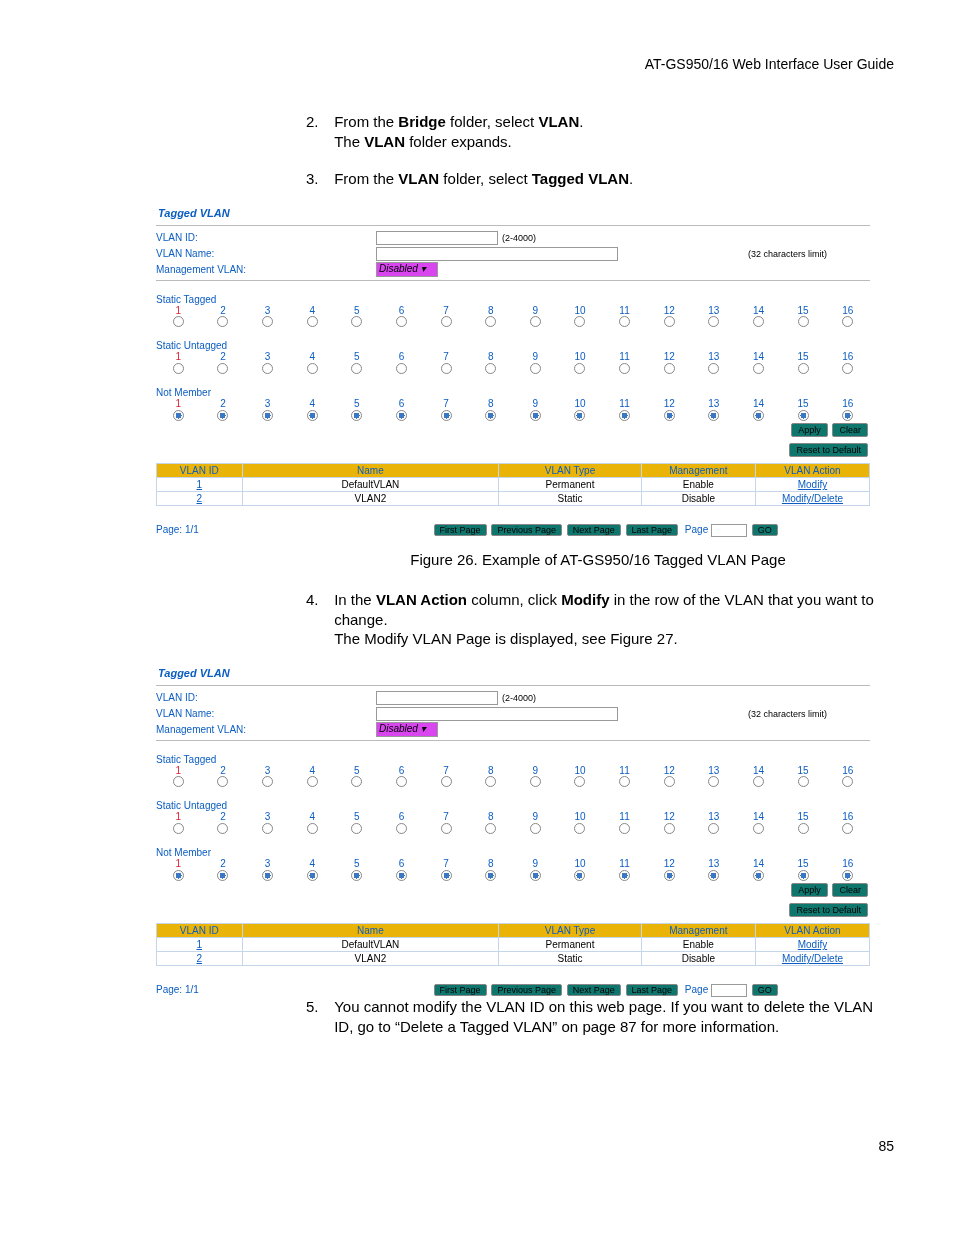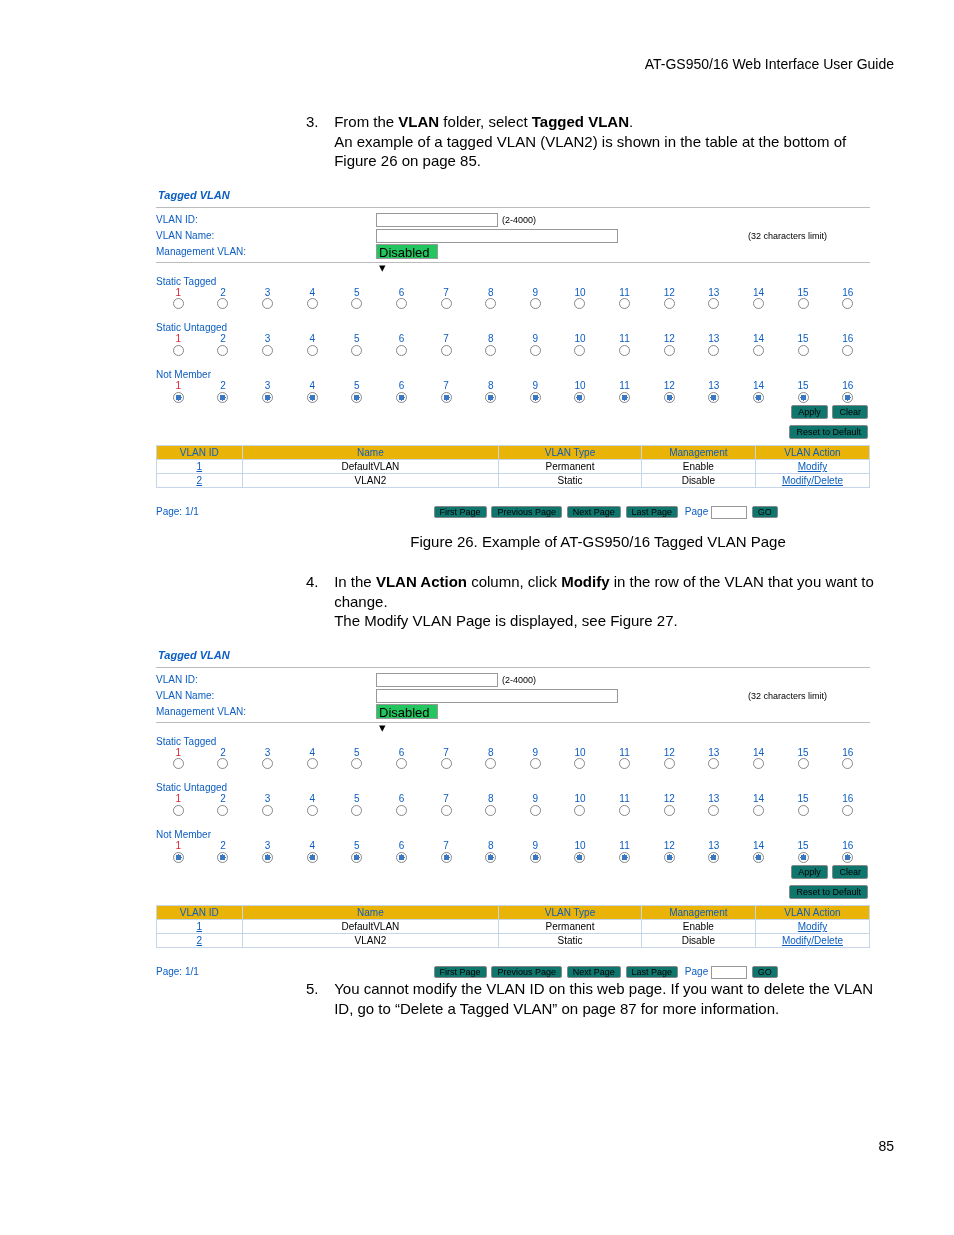--- a/index.html
+++ b/index.html
@@ -100,24 +100,25 @@
     height: 12px;
     width: 120px;
     vertical-align: middle;
     background: #fff;
   }
   .selectbox {
     display: inline-block;
     border: 1px solid #999;
     height: 13px;
     width: 58px;
-    font-size: 13px;
+    font-size: 10px;
     padding-left: 2px;
-    background: #22c55e;
+    background: #d946ef;
     vertical-align: middle;
+    font-style: italic;
   }
   .selectbox::after {
     content: " \25BE";
   }
 
   .section-label {
     color: #0b5dc2;
     font-size: 10px;
     margin-top: 13px;
   }
@@ -198,26 +199,32 @@
   }
 </style>
 </head>
 <body>
 <div class="page">
 
 <div class="header">AT-GS950/16  Web Interface User Guide</div>
 
 <div class="content">
 
+  <div class="step">
+    <span class="step-num">2.</span>
+    <span class="step-body">
+      <span>From the </span><span class="bold">Bridge</span><span> folder, select </span><span class="bold">VLAN</span><span>.</span><br>
+      <span>The </span><span class="bold">VLAN</span><span> folder expands.</span>
+    </span>
+  </div>
 
   <div class="step">
     <span class="step-num">3.</span>
     <span class="step-body">
       <span>From the </span><span class="bold">VLAN</span><span> folder, select </span><span class="bold">Tagged VLAN</span><span>.</span><br>
-      <span>An example of a tagged VLAN (VLAN2) is shown in the table at the bottom of Figure 26 on page 85.</span>
     </span>
   </div>
 
   <div class="shot">
     <div class="title">Tagged VLAN</div>
     <hr>
     <div class="form-row">
       <span class="form-label">VLAN ID:</span>
       <span class="inputbox"></span>
       <span class="form-field" style="margin-left:4px;">(2-4000)</span>

